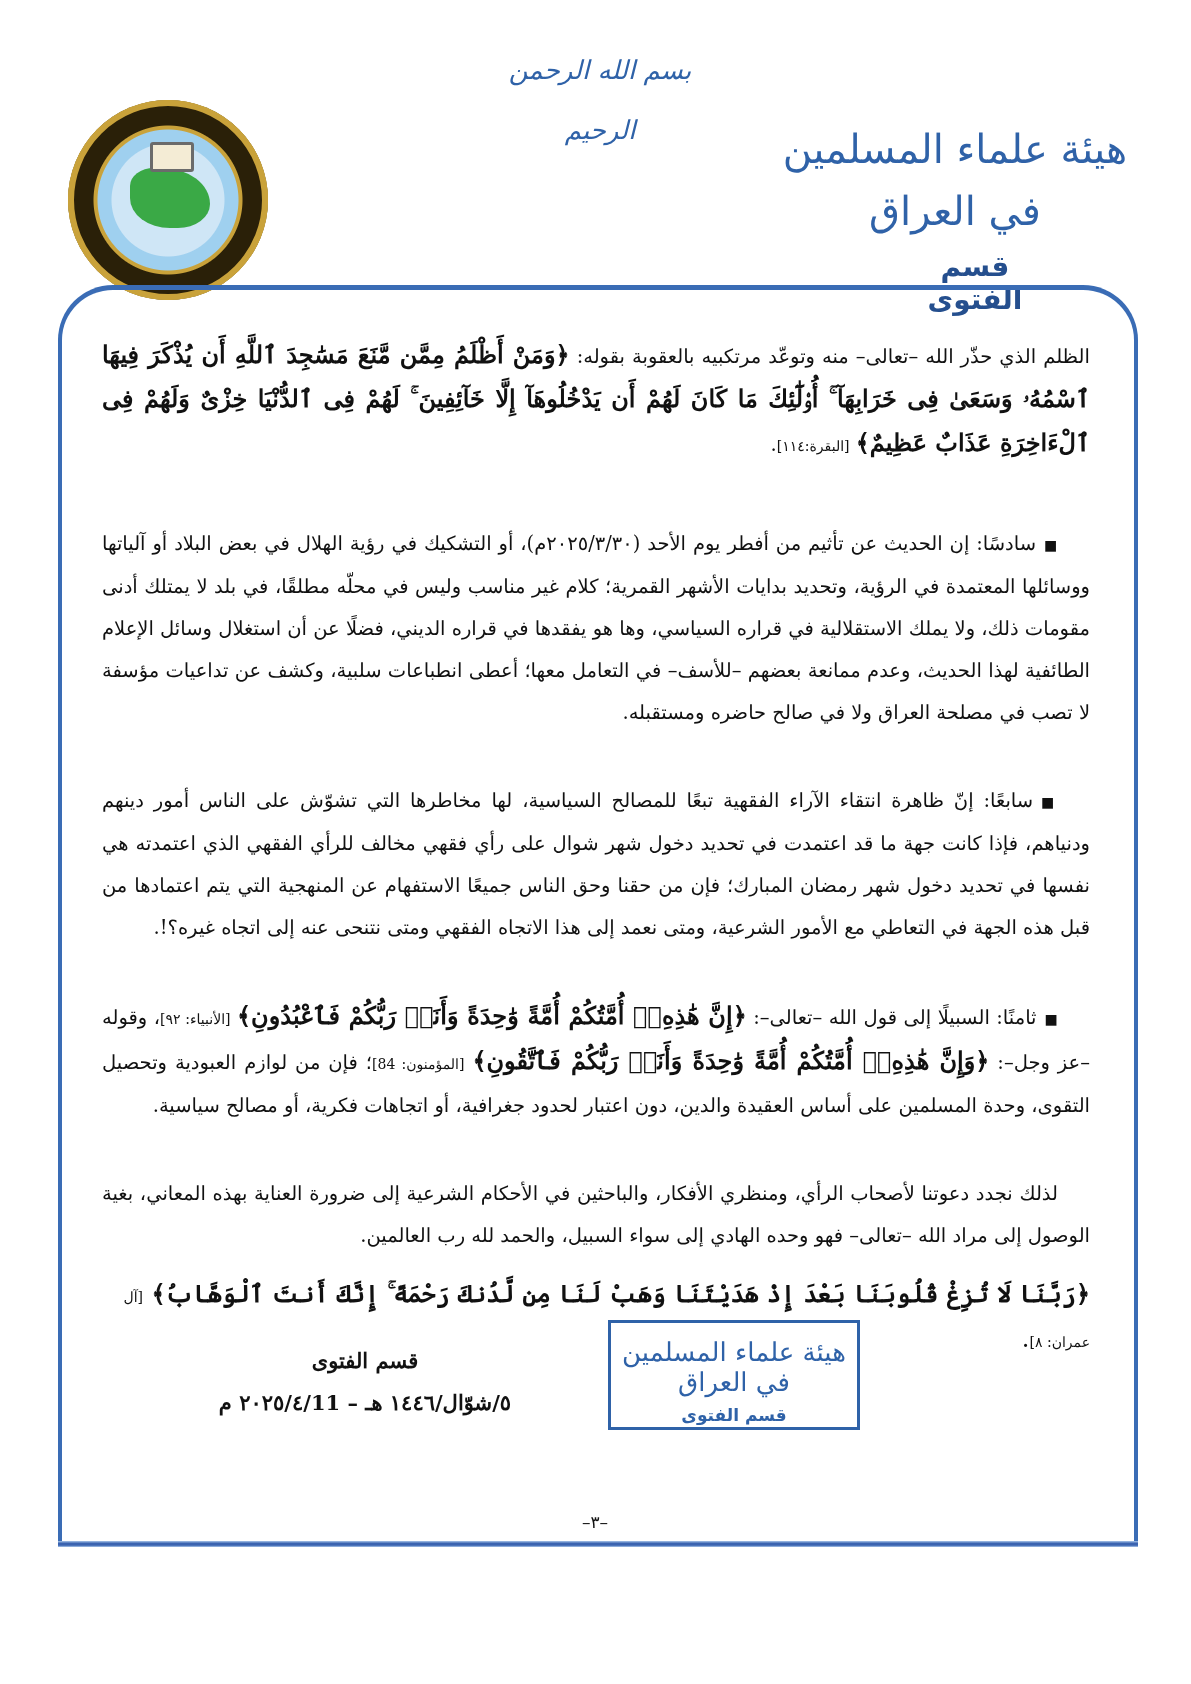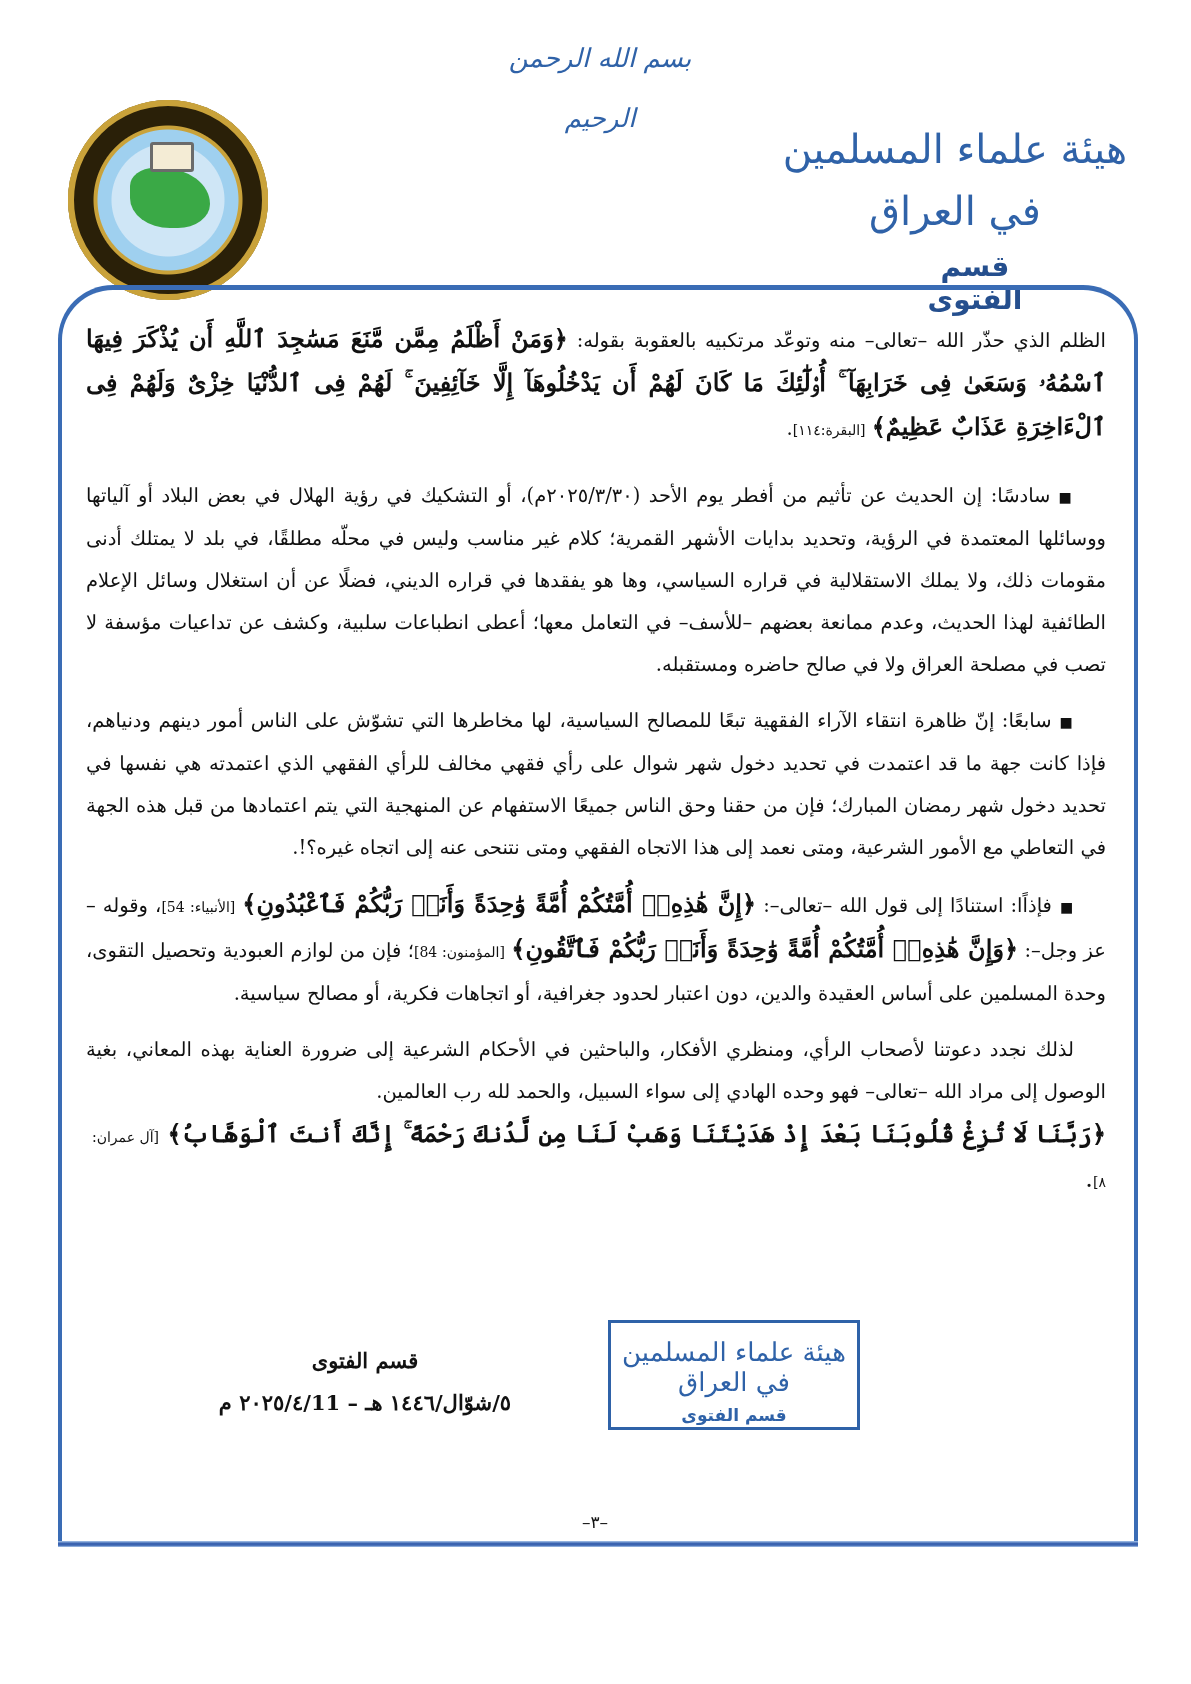--- a/index.html
+++ b/index.html
@@ -1,19 +1,19 @@
 <!DOCTYPE html>
 <html><head>
 <meta charset="utf-8">
 <style>
   html, body { margin: 0; padding: 0; background: #ffffff; }
   body { width: 1191px; height: 1684px; position: relative; overflow: hidden;
          font-family: "DejaVu Serif", "Liberation Serif", serif; color: #111; }
 
-  .basmala { position: absolute; left: 480px; top: 28px; width: 240px; height: 60px;
+  .basmala { position: absolute; left: 480px; top: 40px; width: 240px; height: 60px;
              text-align: center; color: #2f62a8; font-size: 26px; line-height: 60px;
              font-family: "DejaVu Serif", serif; font-style: italic; letter-spacing: 1px; }
 
   .header-logo { position: absolute; left: 765px; top: 118px; width: 380px; }
   .header-logo .ar-name { color: #2f62a8; font-size: 40px; text-align: center; line-height: 62px;
              font-family: "DejaVu Serif", serif; letter-spacing: 1px; }
   .header-logo .en-name { color: #2f62a8; font-size: 21px; text-align: center; margin-top: 2px;
              font-family: "Liberation Sans", sans-serif; white-space: nowrap; }
 
   .dept-heading { position: absolute; left: 895px; top: 250px; width: 160px; text-align: center;
@@ -31,21 +31,21 @@
                   border: 6px solid #c9a23a; box-sizing: border-box; }
 
   .frame { position: absolute; left: 58px; top: 285px; width: 1080px; height: 1258px;
            border: 4px solid #3a6cb5; border-top-width: 5px; border-radius: 55px 55px 0 0;
            border-bottom: none; box-sizing: border-box; }
   .frame-bottom { position: absolute; left: 58px; top: 1541px; width: 1080px; height: 6px;
                   background: linear-gradient(#a9c6ea, #3a63b0 40%, #3a63b0 70%, #a9c6ea); }
 
   .content { position: absolute; left: 86px; top: 318px; width: 1020px; direction: rtl;
              text-align: justify; font-size: 19.5px; line-height: 42px; }
-  .content p { margin: 0; }
+  .content p { margin: 16px; }
   .quran { font-weight: bold; font-size: 24px; }
   .ref { font-size: 14px; }
   .bullet { font-size: 14px; margin-left: 8px; }
   .para { text-indent: 0; }
   .gap-sm { height: 14px; }
   .gap-md { height: 24px; }
   .indent { text-indent: 32px; }
   .closing-verse { text-align: right; font-weight: bold; font-size: 24px; margin-top: 18px; }
 
   .sig-text { position: absolute; left: 190px; top: 1340px; width: 350px; text-align: center; direction: rtl;
@@ -87,22 +87,22 @@
   <div class="gap-md"></div>
   <p class="para indent">
     <span class="bullet">■</span><span>سادسًا: إن الحديث عن تأثيم من أفطر يوم الأحد (٢٠٢٥/٣/٣٠م)، أو التشكيك في رؤية الهلال في بعض البلاد أو آلياتها ووسائلها المعتمدة في الرؤية، وتحديد بدايات الأشهر القمرية؛ كلام غير مناسب وليس في محلّه مطلقًا، في بلد لا يمتلك أدنى مقومات ذلك، ولا يملك الاستقلالية في قراره السياسي، وها هو يفقدها في قراره الديني، فضلًا عن أن استغلال وسائل الإعلام الطائفية لهذا الحديث، وعدم ممانعة بعضهم –للأسف– في التعامل معها؛ أعطى انطباعات سلبية، وكشف عن تداعيات مؤسفة لا تصب في مصلحة العراق ولا في صالح حاضره ومستقبله.</span>
   </p>
   <div class="gap-sm"></div>
   <p class="para indent">
     <span class="bullet">■</span><span>سابعًا: إنّ ظاهرة انتقاء الآراء الفقهية تبعًا للمصالح السياسية، لها مخاطرها التي تشوّش على الناس أمور دينهم ودنياهم، فإذا كانت جهة ما قد اعتمدت في تحديد دخول شهر شوال على رأي فقهي مخالف للرأي الفقهي الذي اعتمدته هي نفسها في تحديد دخول شهر رمضان المبارك؛ فإن من حقنا وحق الناس جميعًا الاستفهام عن المنهجية التي يتم اعتمادها من قبل هذه الجهة في التعاطي مع الأمور الشرعية، ومتى نعمد إلى هذا الاتجاه الفقهي ومتى نتنحى عنه إلى اتجاه غيره؟!.</span>
   </p>
   <div class="gap-sm"></div>
   <p class="para indent">
-    <span class="bullet">■</span><span>فإذاًا: استنادًا إلى قول الله –تعالى–: </span><span class="quran">﴿إِنَّ هَٰذِهِۦٓ أُمَّتُكُمْ أُمَّةً وَٰحِدَةً وَأَنَا۠ رَبُّكُمْ فَٱعْبُدُونِ﴾</span>
-    <span class="ref">[الأنبياء: 54]</span><span>، وقوله –عز وجل–: </span><span class="quran">﴿وَإِنَّ هَٰذِهِۦٓ أُمَّتُكُمْ أُمَّةً وَٰحِدَةً وَأَنَا۠ رَبُّكُمْ فَٱتَّقُونِ﴾</span>
+    <span class="bullet">■</span><span>ثامنًا: السبيلًا إلى قول الله –تعالى–: </span><span class="quran">﴿إِنَّ هَٰذِهِۦٓ أُمَّتُكُمْ أُمَّةً وَٰحِدَةً وَأَنَا۠ رَبُّكُمْ فَٱعْبُدُونِ﴾</span>
+    <span class="ref">[الأنبياء: ٩٢]</span><span>، وقوله –عز وجل–: </span><span class="quran">﴿وَإِنَّ هَٰذِهِۦٓ أُمَّتُكُمْ أُمَّةً وَٰحِدَةً وَأَنَا۠ رَبُّكُمْ فَٱتَّقُونِ﴾</span>
     <span class="ref">[المؤمنون: 84]</span><span>؛ فإن من لوازم العبودية وتحصيل التقوى، وحدة المسلمين على أساس العقيدة والدين، دون اعتبار لحدود جغرافية، أو اتجاهات فكرية، أو مصالح سياسية.</span>
   </p>
   <div class="gap-sm"></div>
   <p class="para indent" style="font-weight:normal;">لذلك نجدد دعوتنا لأصحاب الرأي، ومنظري الأفكار، والباحثين في الأحكام الشرعية إلى ضرورة العناية بهذه المعاني، بغية الوصول إلى مراد الله –تعالى– فهو وحده الهادي إلى سواء السبيل، والحمد لله رب العالمين.</p>
   <p class="closing-verse">
     <span>﴿رَبَّنَا لَا تُزِغْ قُلُوبَنَا بَعْدَ إِذْ هَدَيْتَنَا وَهَبْ لَنَا مِن لَّدُنكَ رَحْمَةً ۚ إِنَّكَ أَنتَ ٱلْوَهَّابُ﴾</span>
     <span class="ref" style="font-weight:normal;">[آل عمران: ٨]</span><span style="font-weight:normal;">.</span>
   </p>
 </div>
 

